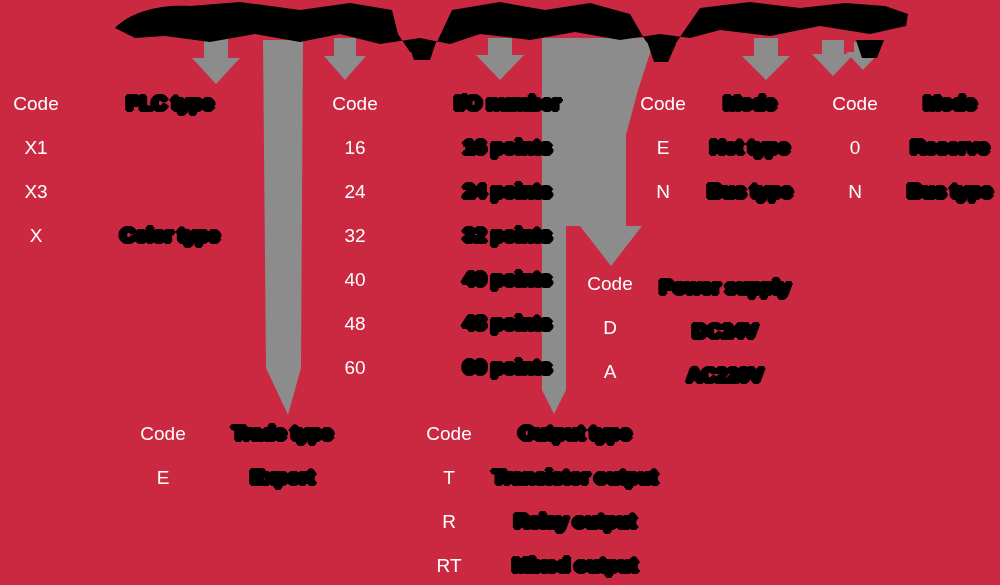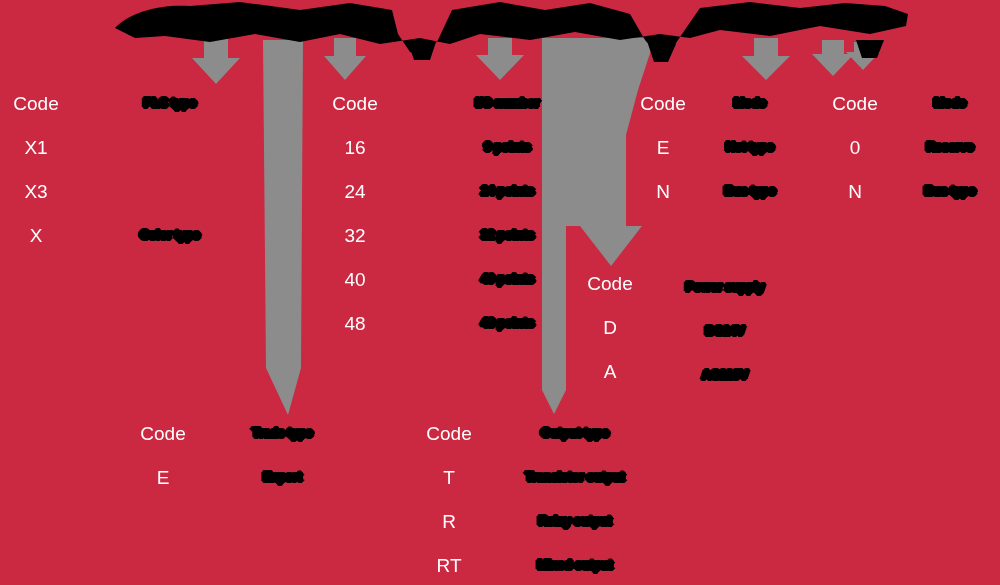--- a/index.html
+++ b/index.html
@@ -10,21 +10,21 @@
     -webkit-user-select:none;
   }
   .overlay{position:absolute;left:0;top:0;width:1000px;height:585px;pointer-events:none;}
   .table{position:absolute;display:flex;flex-direction:column;z-index:2;}
   .row{display:flex;align-items:center;height:44px;}
   .code{
     color:var(--label,#FFFFFF);font-size:19px;text-align:center;flex:none;line-height:1;
   }
   .desc{text-align:center;flex:none;line-height:1;}
   .blob{
-    color:var(--blob,#000000);font-weight:bold;font-size:12px;letter-spacing:0px;
+    color:var(--blob,#000000);font-weight:bold;font-size:20px;letter-spacing:0px;
     -webkit-text-stroke:3px var(--blob,#000000);
     text-shadow:
       1px 0 var(--blob,#000), -1px 0 var(--blob,#000), 0 1px var(--blob,#000), 0 -1px var(--blob,#000),
       1px 1px var(--blob,#000), -1px -1px var(--blob,#000), 1px -1px var(--blob,#000), -1px 1px var(--blob,#000),
       2px 0 var(--blob,#000), -2px 0 var(--blob,#000), 0 2px var(--blob,#000), 0 -2px var(--blob,#000),
       2px 1px var(--blob,#000), -2px 1px var(--blob,#000), 2px -1px var(--blob,#000), -2px -1px var(--blob,#000),
       1px 2px var(--blob,#000), -1px 2px var(--blob,#000), 1px -2px var(--blob,#000), -1px -2px var(--blob,#000),
       3px 0 var(--blob,#000), -3px 0 var(--blob,#000);
   }
   
@@ -80,37 +80,41 @@
     </div>
   </div>
 
   <div class="table t2">
     <div class="row header">
       <span class="code">Code</span>
       <span class="desc blob">I/O number</span>
     </div>
     <div class="row">
       <span class="code">16</span>
-      <span class="desc blob">9 points</span>
+      <span class="desc blob">16 points</span>
     </div>
     <div class="row">
       <span class="code">24</span>
       <span class="desc blob">24 points</span>
     </div>
     <div class="row">
       <span class="code">32</span>
       <span class="desc blob">32 points</span>
     </div>
     <div class="row">
       <span class="code">40</span>
       <span class="desc blob">40 points</span>
     </div>
     <div class="row">
       <span class="code">48</span>
       <span class="desc blob">48 points</span>
+    </div>
+    <div class="row">
+      <span class="code">60</span>
+      <span class="desc blob">60 points</span>
     </div>
   </div>
 
   <div class="table t3">
     <div class="row header">
       <span class="code">Code</span>
       <span class="desc blob">Mode</span>
     </div>
     <div class="row">
       <span class="code">E</span>

